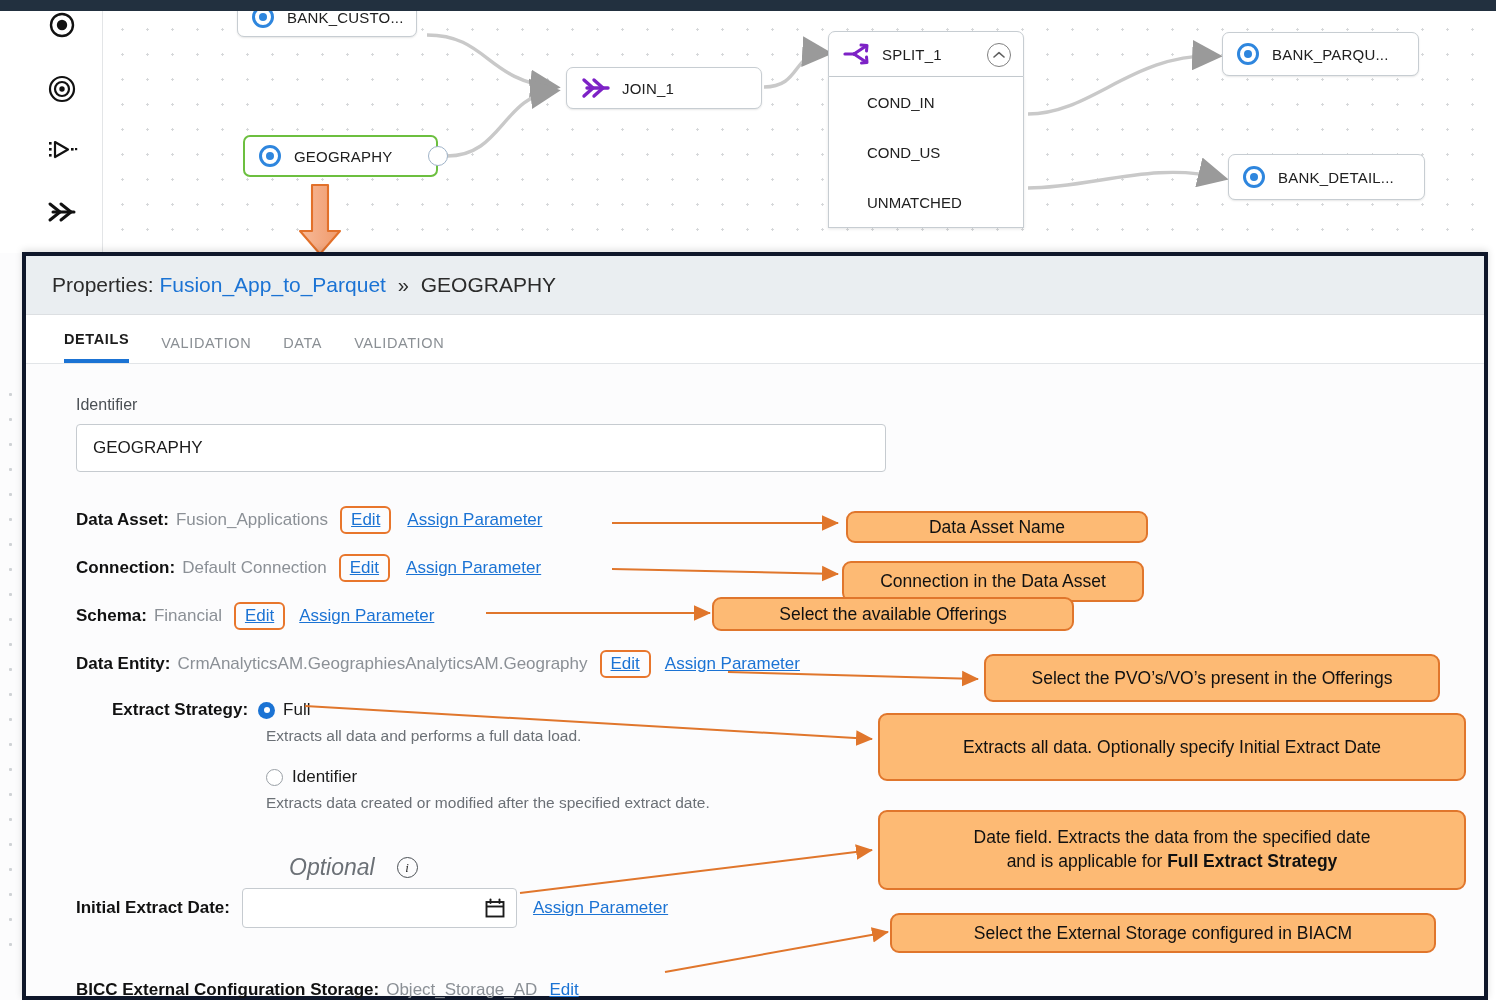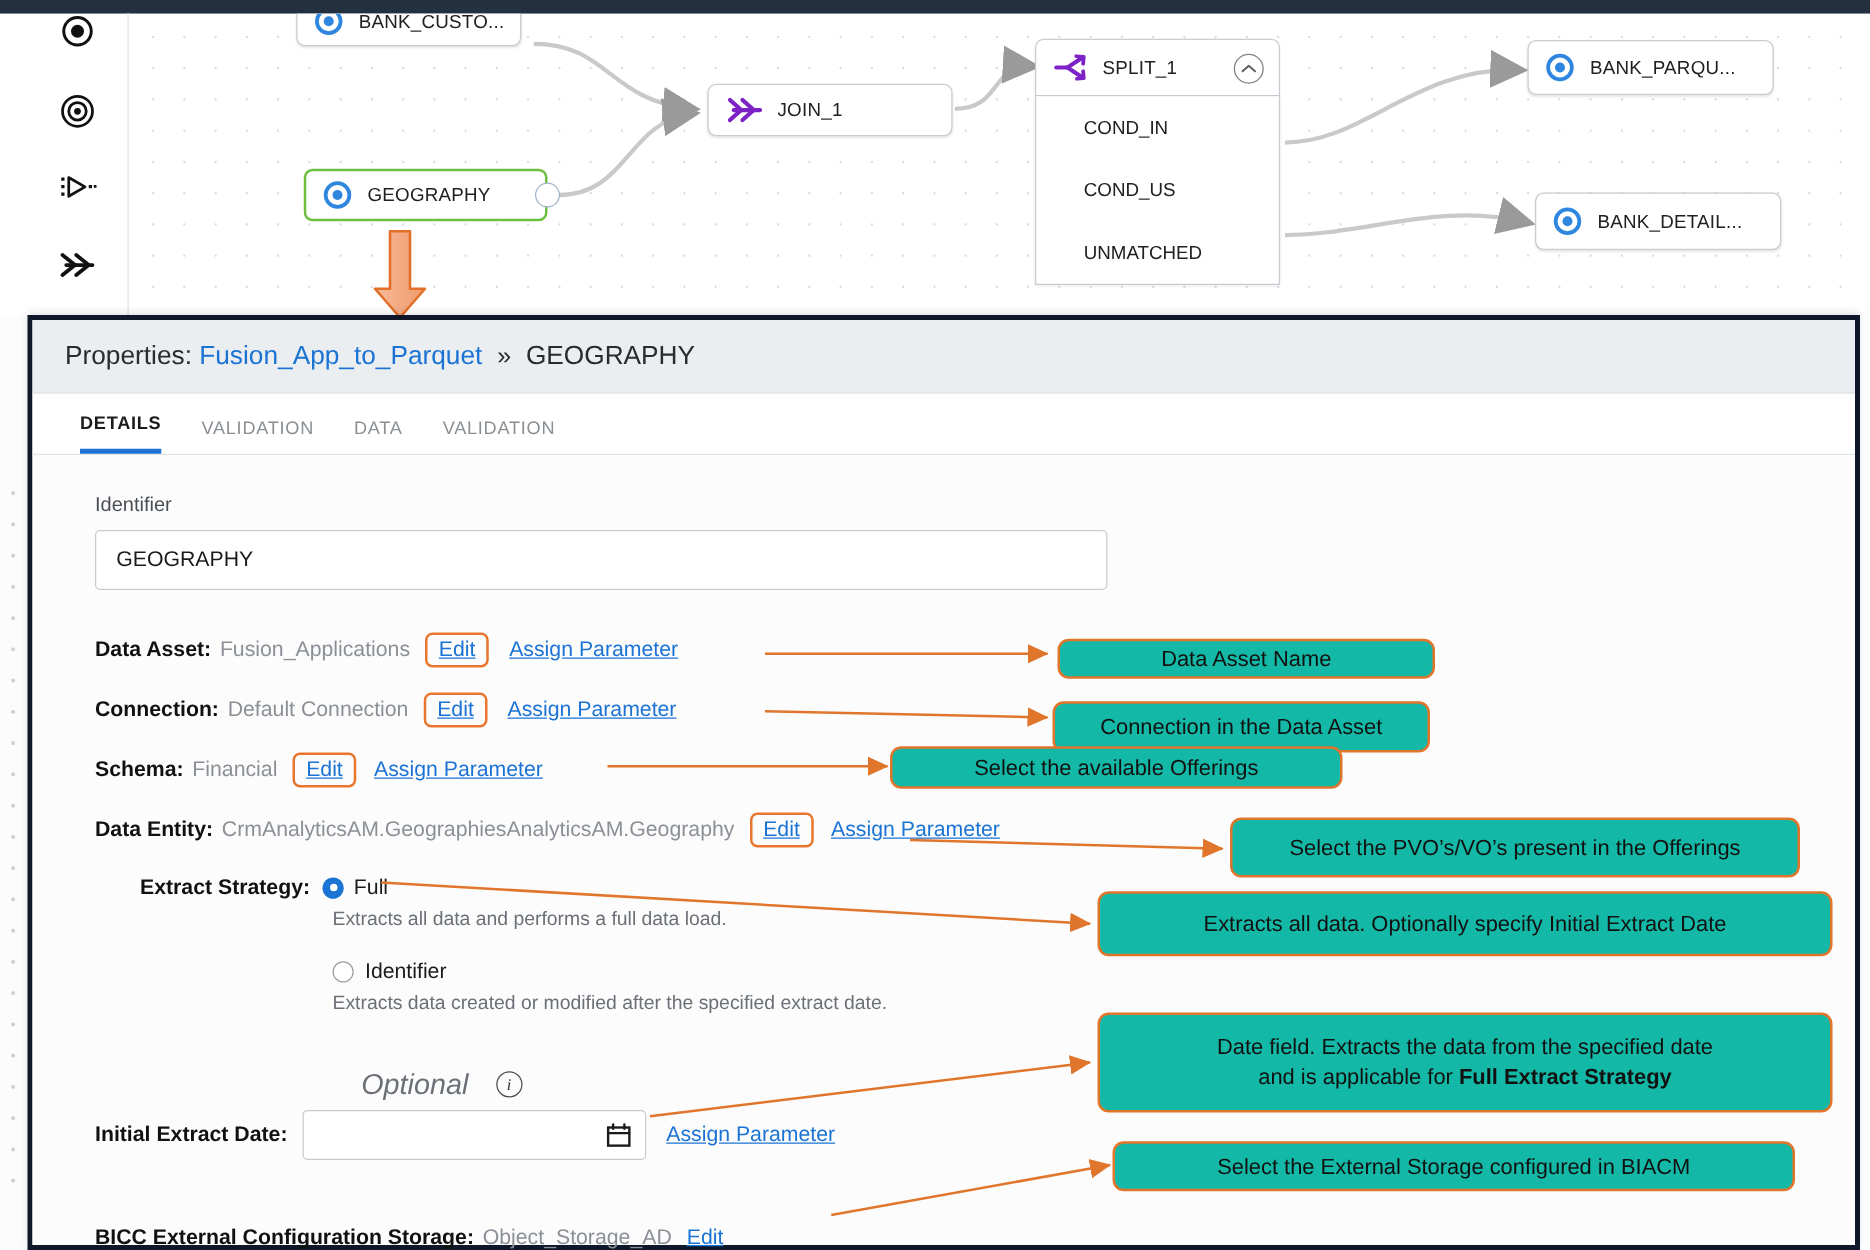--- a/index.html
+++ b/index.html
@@ -95,21 +95,21 @@
   .helptxt{font-size:15.5px;color:#6b7076;}
 
   .optional{font-style:italic;font-size:23px;color:#6b7076;}
   .infoic{width:19px;height:19px;border-radius:50%;border:1.3px solid #4a4f54;display:inline-flex;align-items:center;
           justify-content:center;font-style:italic;font-size:13px;color:#2b2b2b;font-family:"Liberation Serif",serif;}
   .datebox{width:275px;height:40px;box-sizing:border-box;border:1px solid #c6cbd0;border-radius:4px;background:#fff;
            display:flex;align-items:center;justify-content:flex-end;padding-right:10px;}
 
   
   .callout{
-    position:absolute;border:2px solid #e0762c;border-radius:9px;background:#14b8a6;
+    position:absolute;border:2px solid #e0762c;border-radius:9px;background:#fdba74;
     display:flex;align-items:center;justify-content:center;text-align:center;
     font-size:17.5px;color:#111;padding:0 16px;box-sizing:border-box;line-height:1.3;
   }
   .ann-svg{position:absolute;left:0;top:0;width:1496px;height:1000px;pointer-events:none;}
 
   
   .leftstrip{position:absolute;left:0;top:253px;width:22px;height:747px;background:#fcfcfd;border-right:1px solid #e6e8ea;}
   .leftstrip .d{position:absolute;left:9px;width:3px;height:3px;background:#cfd2d5;border-radius:1px;}
   .topleftwhite{position:absolute;left:0;top:11px;width:22px;height:242px;background:#fff;}
 </style>
@@ -414,21 +414,21 @@
 </svg>
 
 <div class="callout" style="left:846px;top:511px;width:302px;height:32px;">Data Asset Name</div>
 
 <div class="callout" style="left:842px;top:561px;width:302px;height:41px;">Connection in the Data Asset</div>
 
 <div class="callout" style="left:712px;top:597px;width:362px;height:34px;">Select the available Offerings</div>
 
 <div class="callout" style="left:984px;top:654px;width:456px;height:48px;">Select the PVO’s/VO’s present in the Offerings</div>
 
-<div class="callout" style="left:878px;top:713px;width:588px;height:52px;">Extracts all data. Optionally specify Initial Extract Date</div>
+<div class="callout" style="left:878px;top:713px;width:588px;height:68px;">Extracts all data. Optionally specify Initial Extract Date</div>
 
 <div class="callout" style="left:878px;top:810px;width:588px;height:80px;flex-direction:column;align-items:center;justify-content:center;">
   <div style="line-height:1.35;">Date field. Extracts the data from the specified date</div>
   <div style="line-height:1.35;">
     <span>and is applicable for </span><b>Full Extract Strategy</b>
   </div>
 </div>
 
 <div class="callout" style="left:890px;top:913px;width:546px;height:40px;">Select the External Storage configured in BIACM</div>
 

